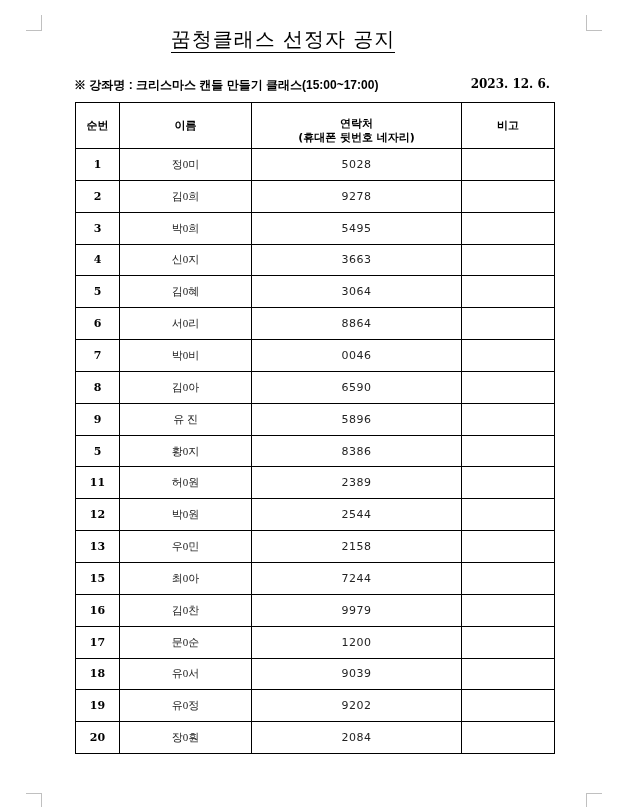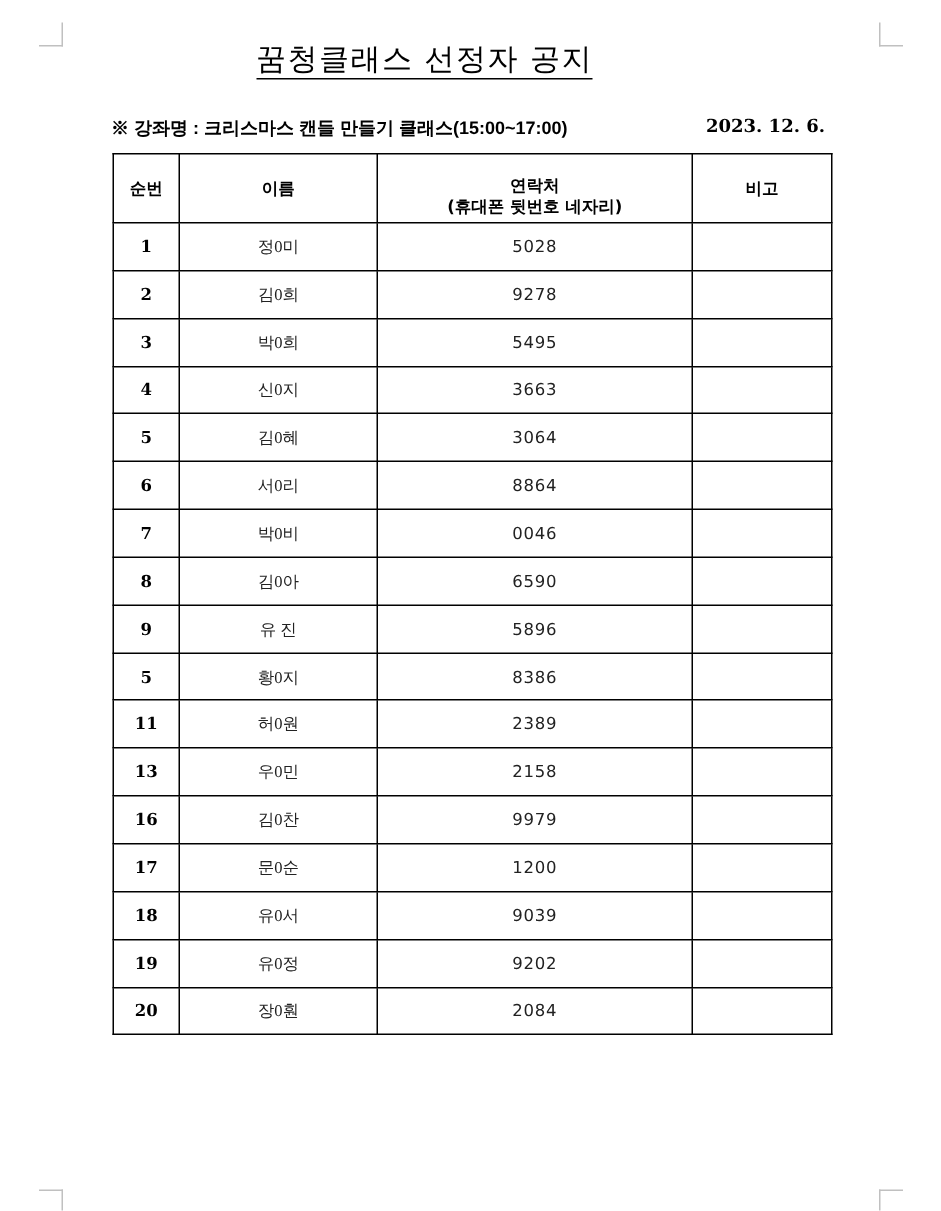--- a/index.html
+++ b/index.html
@@ -114,23 +114,35 @@
         <td class="phone">8386</td>
         <td class="note"></td>
       </tr>
       <tr>
         <td class="no">11</td>
         <td class="name">허0원</td>
         <td class="phone">2389</td>
         <td class="note"></td>
       </tr>
       <tr>
+        <td class="no">12</td>
+        <td class="name">박0원</td>
+        <td class="phone">2544</td>
+        <td class="note"></td>
+      </tr>
+      <tr>
         <td class="no">13</td>
         <td class="name">우0민</td>
         <td class="phone">2158</td>
+        <td class="note"></td>
+      </tr>
+      <tr>
+        <td class="no">15</td>
+        <td class="name">최0아</td>
+        <td class="phone">7244</td>
         <td class="note"></td>
       </tr>
       <tr>
         <td class="no">16</td>
         <td class="name">김0찬</td>
         <td class="phone">9979</td>
         <td class="note"></td>
       </tr>
       <tr>
         <td class="no">17</td>

